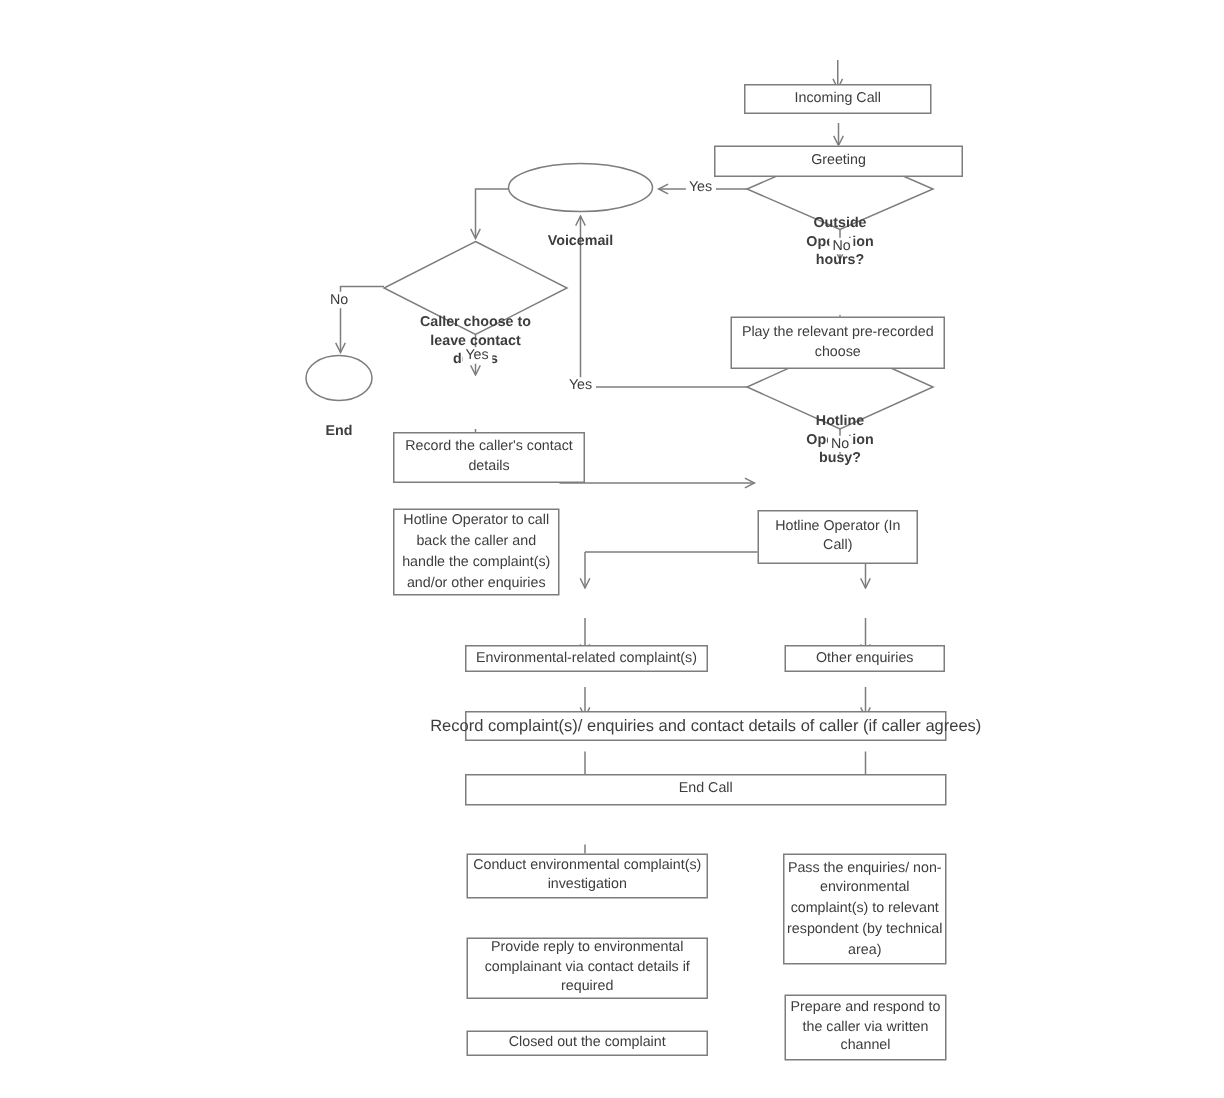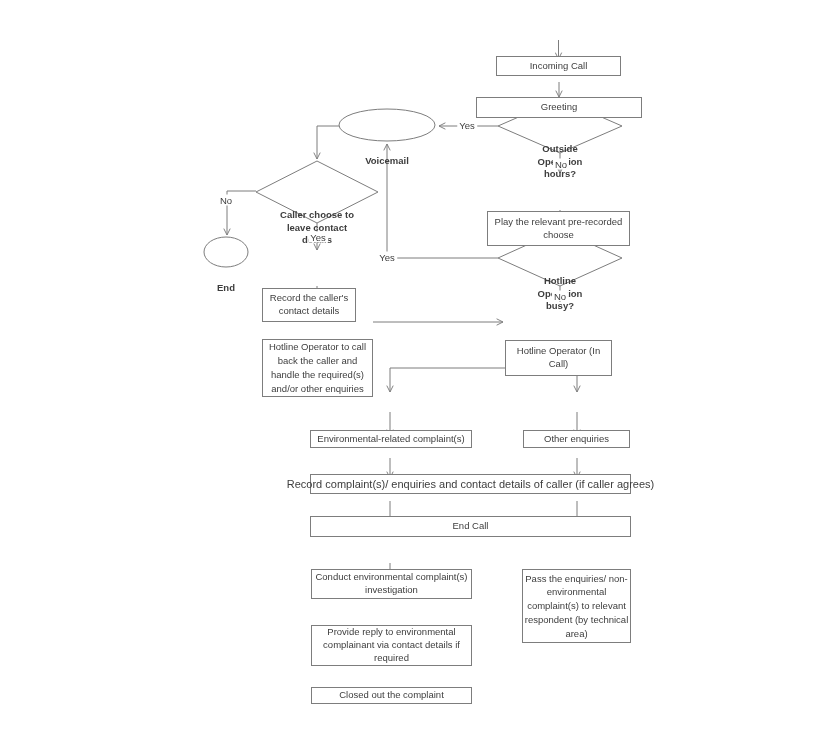--- a/index.html
+++ b/index.html
@@ -77,30 +77,30 @@
   </svg>
 
   <div class="node rect nowrap" style="left:496px;top:20px;width:125px;height:20px">
     <span>Incoming Call</span>
   </div>
 
   <div class="node rect nowrap" style="left:476px;top:61px;width:166px;height:21px">
     <span>Greeting</span>
   </div>
 
-  <div class="node rect" style="left:262px;top:252px;width:94px;height:34px">
+  <div class="node rect" style="left:262px;top:252px;width:128px;height:34px">
     <span>Record the caller's contact details</span>
   </div>
 
   <div class="node rect" style="left:487px;top:175px;width:143px;height:35px">
     <span>Play the relevant pre-recorded choose</span>
   </div>
 
   <div class="node rect loose" style="left:262px;top:303px;width:111px;height:58px">
-    <span>Hotline Operator to call back the caller and handle the required(s) and/or other enquiries</span>
+    <span>Hotline Operator to call back the caller and handle the complaint(s) and/or other enquiries</span>
   </div>
 
   <div class="node rect" style="left:505px;top:304px;width:107px;height:36px">
     <span>Hotline Operator (In Call)</span>
   </div>
 
   <div class="node rect nowrap" style="left:310px;top:394px;width:162px;height:18px">
     <span>Environmental-related complaint(s)</span>
   </div>
 
@@ -121,20 +121,23 @@
   </div>
 
   <div class="node rect loose" style="left:522px;top:533px;width:109px;height:74px">
     <span>Pass the enquiries/ non-environmental complaint(s) to relevant respondent (by technical area)</span>
   </div>
 
   <div class="node rect" style="left:311px;top:589px;width:161px;height:41px">
     <span>Provide reply to environmental complainant via contact details if required</span>
   </div>
 
+  <div class="node rect" style="left:523px;top:627px;width:108px;height:44px">
+    <span>Prepare and respond to the caller via written channel</span>
+  </div>
 
   <div class="node rect nowrap" style="left:311px;top:651px;width:161px;height:17px">
     <span>Closed out the complaint</span>
   </div>
 
   <div class="node shape-label tight" style="left:535px;top:106px;width:50px;height:40px">
     <span>Outside Operation hours?</span>
   </div>
 
   <div class="node shape-label nowrap" style="left:363px;top:117px;width:48px;height:16px">

